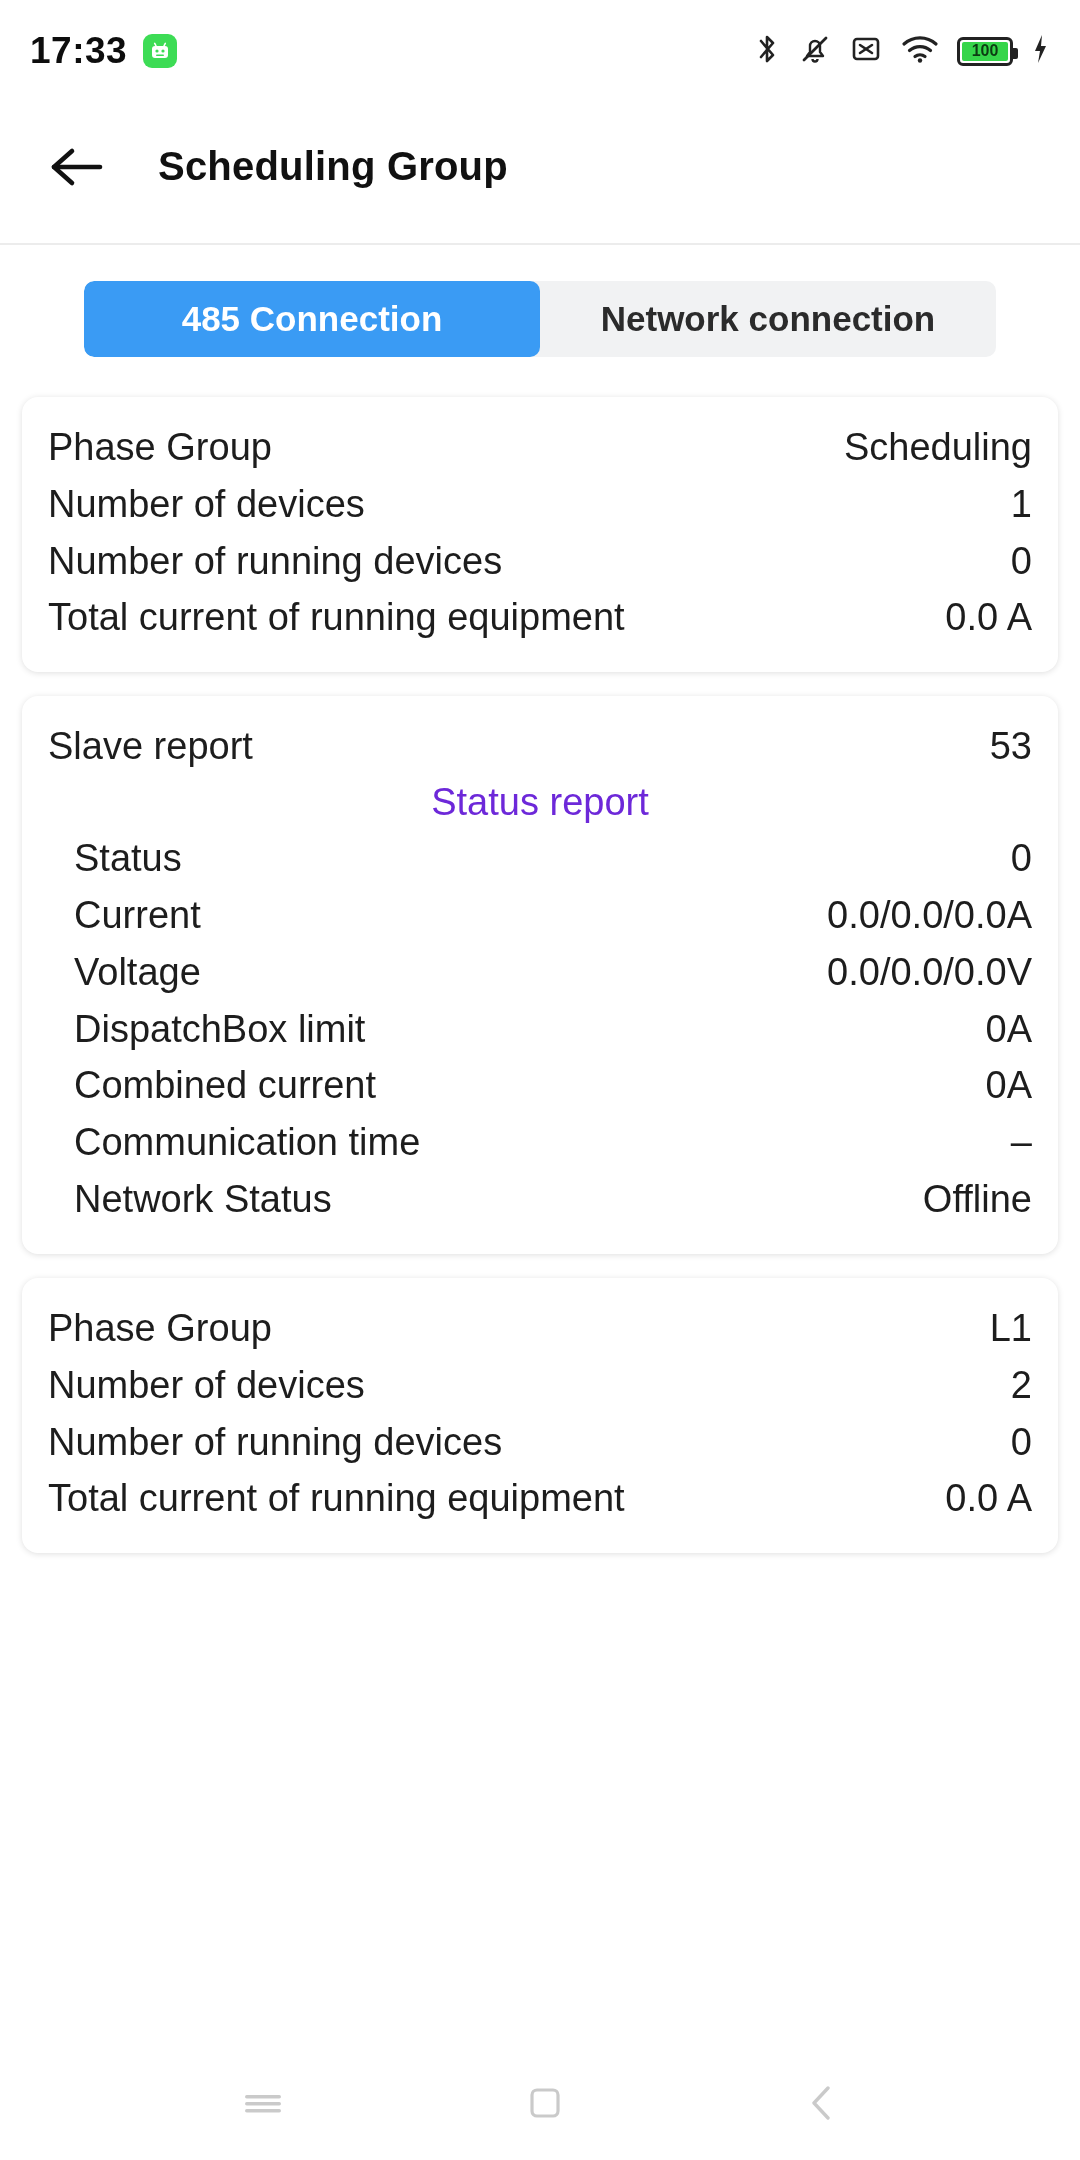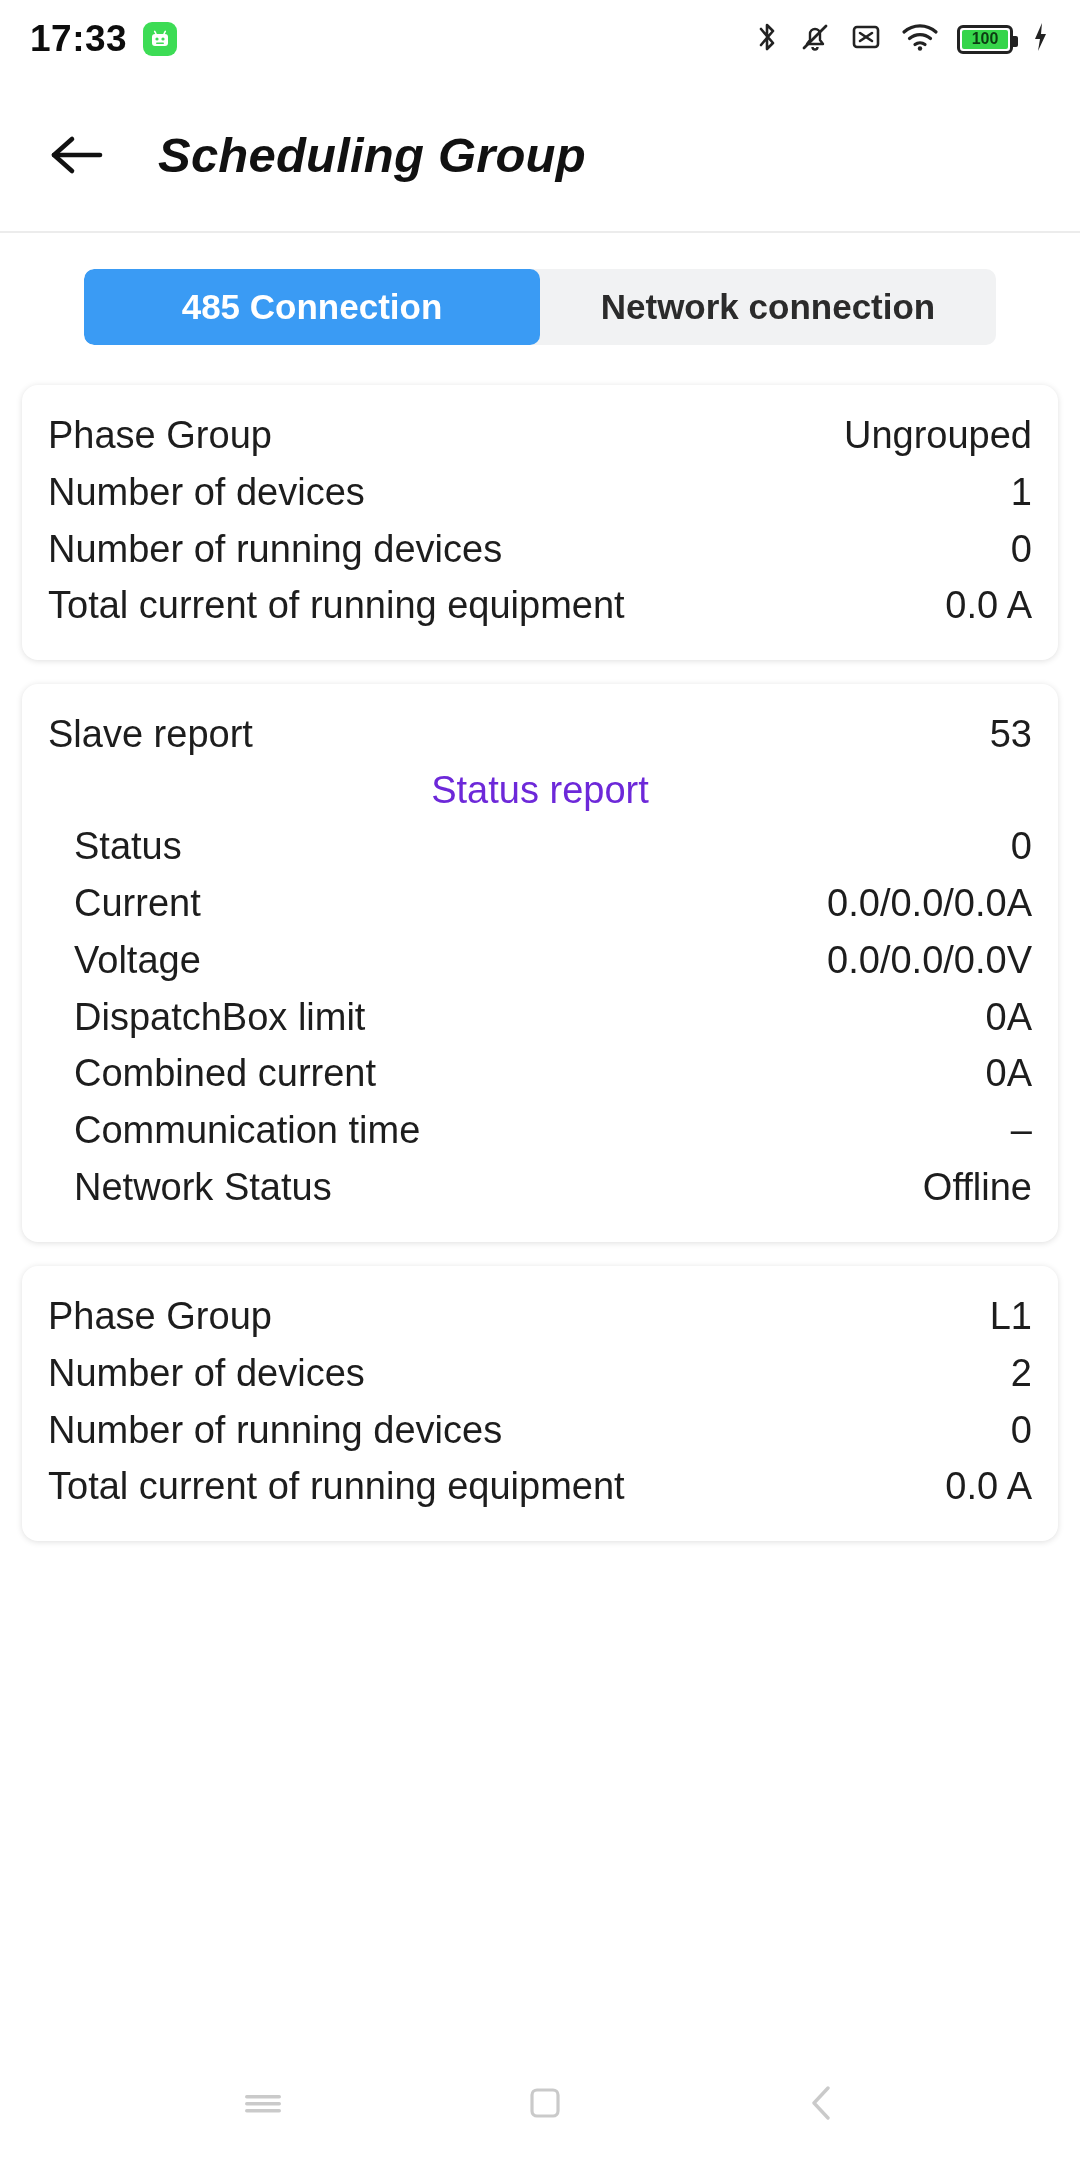--- a/index.html
+++ b/index.html
@@ -20,20 +20,21 @@
     flex-direction: column;
   }
 
   
   .statusbar {
     height: 78px;
     display: flex;
     align-items: center;
     padding: 0 30px;
     flex: 0 0 auto;
+    margin-top: 12px;
   }
   .statusbar .clock {
     font-size: 37px;
     font-weight: 600;
     letter-spacing: 0.5px;
     color: #0d0d0d;
   }
   .statusbar .app-badge {
     width: 34px;
     height: 34px;
@@ -98,26 +99,25 @@
     flex: 0 0 auto;
   }
   .back-btn {
     width: 66px;
     height: 66px;
     display: flex;
     align-items: center;
     justify-content: center;
   }
   .page-title {
-    font-size: 49px;
+    font-size: 40px;
     font-weight: 600;
     margin-left: 48px;
     color: #111;
     letter-spacing: 0.2px;
-    font-style: italic;
   }
 
   
   .content {
     flex: 1 1 auto;
     background: #ffffff;
     padding: 0 22px;
     overflow: hidden;
   }
 
@@ -257,21 +257,21 @@
   <div class="content">
 
     <div class="segmented">
       <div class="seg active">485 Connection</div>
       <div class="seg">Network connection</div>
     </div>
 
     <div class="card first">
       <div class="row">
         <span class="k">Phase Group</span>
-        <span class="v">Ungrouped</span>
+        <span class="v">Scheduling</span>
       </div>
       <div class="row">
         <span class="k">Number of devices</span>
         <span class="v">1</span>
       </div>
       <div class="row">
         <span class="k">Number of running devices</span>
         <span class="v">0</span>
       </div>
       <div class="row">

